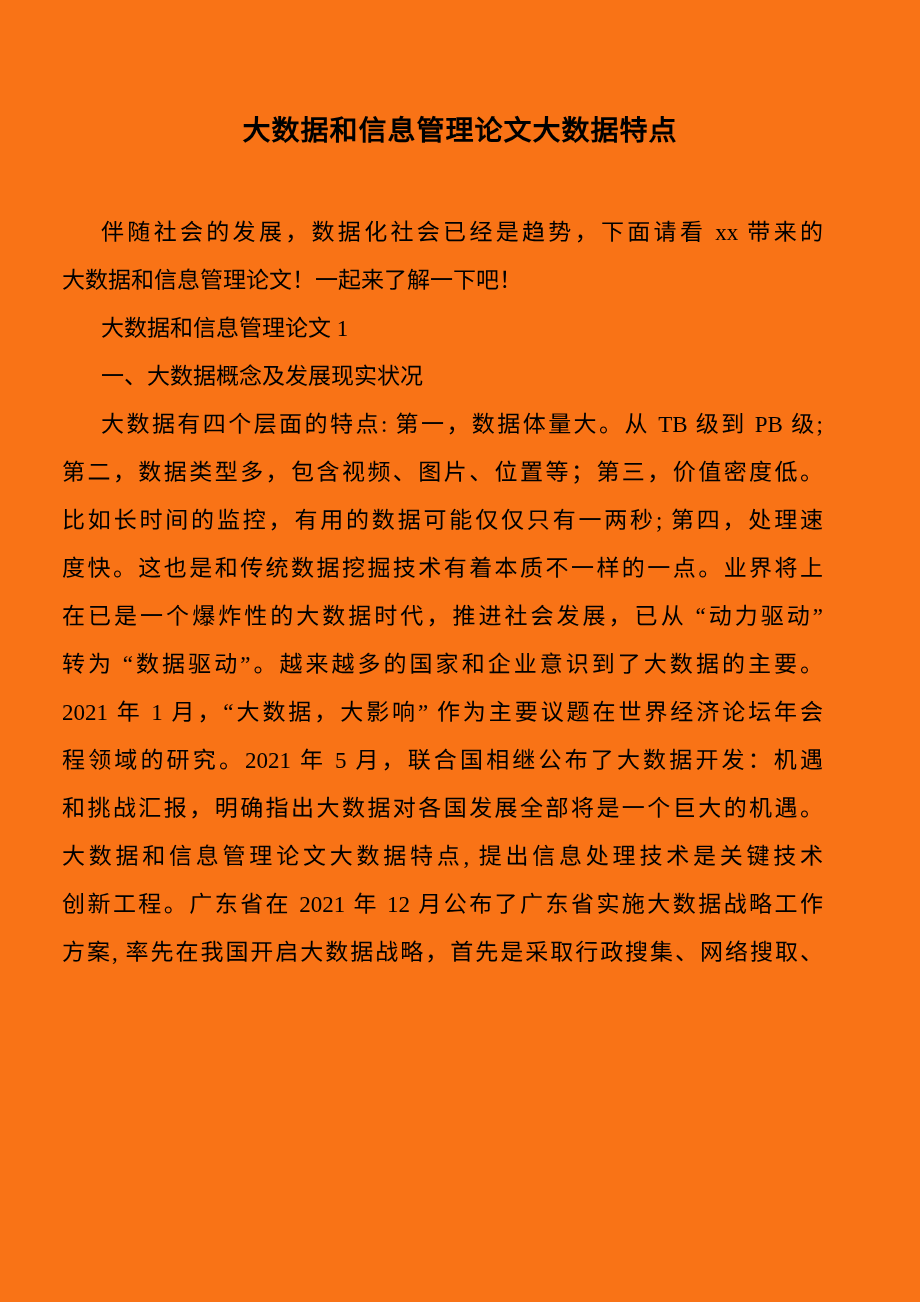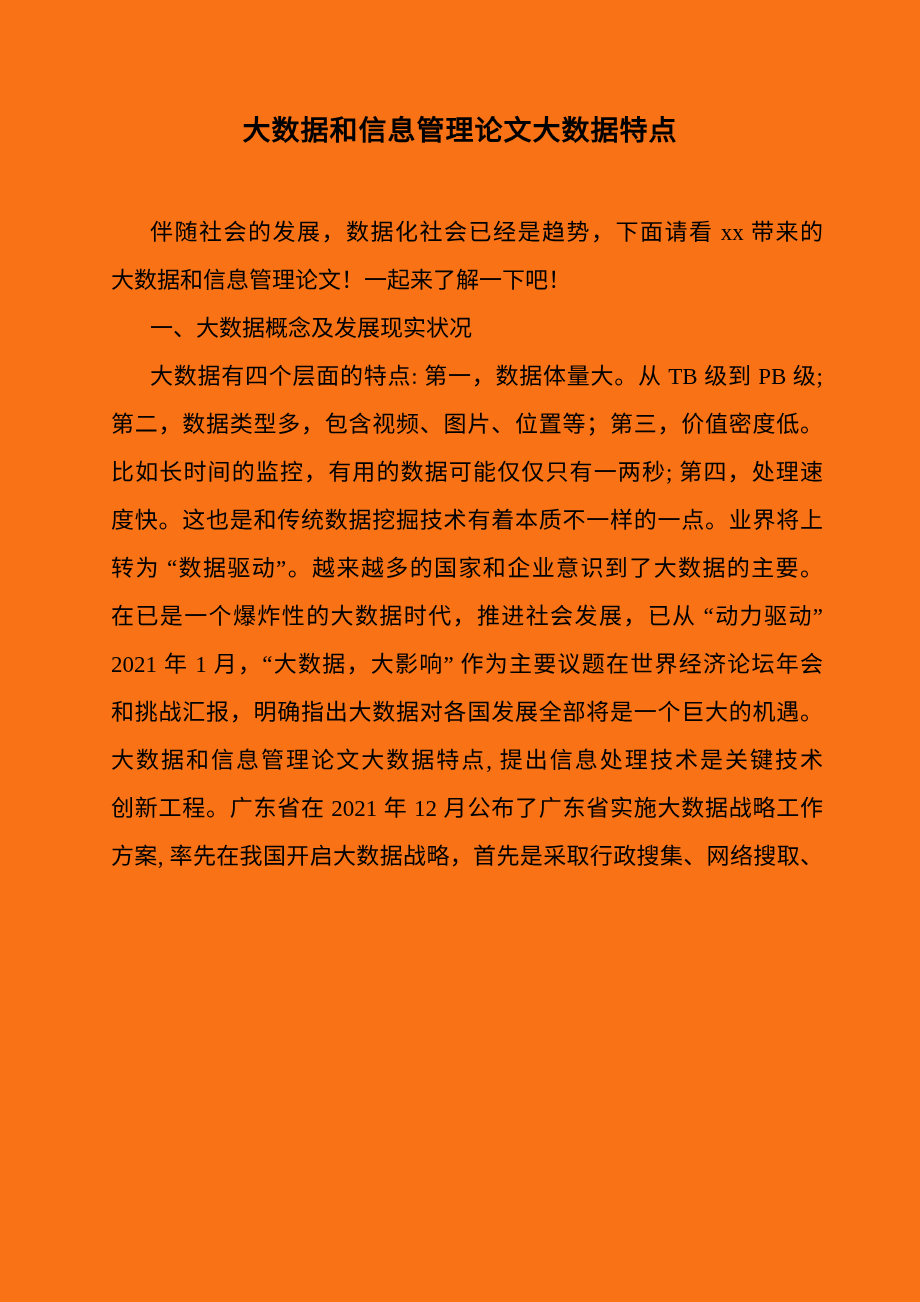--- a/index.html
+++ b/index.html
@@ -21,21 +21,21 @@
     text-align: center;
     font-family: "Liberation Sans", "DejaVu Sans", sans-serif;
     font-weight: bold;
     font-size: 28px;
     line-height: 50px;
     letter-spacing: 1px;
     color: #000000;
   }
   .doc-body {
     margin-top: 53px;
-    padding-left: 111px;
+    padding-left: 62px;
     padding-right: 97px;
     font-family: "Liberation Serif", "DejaVu Serif", serif;
     font-size: 23px;
     color: #000000;
   }
   .para {
     margin: 0;
   }
   .para .line {
     height: 48px;
@@ -61,29 +61,33 @@
 
 <div class="page">
   <h1 class="doc-title">大数据和信息管理论文大数据特点</h1>
 
   <div class="doc-body">
     <div class="para">
         <div class="line">伴随社会的发展，数据化社会已经是趋势，下面请看 xx 带来的</div>
         <div class="line">大数据和信息管理论文！一起来了解一下吧！</div>
       </div>
     <div class="para">
+        <div class="line">大数据和信息管理论文 1</div>
+      </div>
+    <div class="para">
         <div class="line">一、大数据概念及发展现实状况</div>
       </div>
     <div class="para cut-off">
         <div class="line">大数据有四个层面的特点: 第一，数据体量大。从 TB 级到 PB 级;</div>
         <div class="line">第二，数据类型多，包含视频、图片、位置等；第三，价值密度低。</div>
         <div class="line">比如长时间的监控，有用的数据可能仅仅只有一两秒; 第四，处理速</div>
         <div class="line">度快。这也是和传统数据挖掘技术有着本质不一样的一点。业界将上</div>
+        <div class="line">在已是一个爆炸性的大数据时代，推进社会发展，已从 “动力驱动”</div>
         <div class="line">转为 “数据驱动”。越来越多的国家和企业意识到了大数据的主要。</div>
-        <div class="line">在已是一个爆炸性的大数据时代，推进社会发展，已从 “动力驱动”</div>
         <div class="line">2021 年 1 月，“大数据，大影响” 作为主要议题在世界经济论坛年会</div>
+        <div class="line">程领域的研究。2021 年 5 月，联合国相继公布了大数据开发：机遇</div>
         <div class="line">和挑战汇报，明确指出大数据对各国发展全部将是一个巨大的机遇。</div>
         <div class="line">大数据和信息管理论文大数据特点, 提出信息处理技术是关键技术</div>
         <div class="line">创新工程。广东省在 2021 年 12 月公布了广东省实施大数据战略工作</div>
         <div class="line">方案, 率先在我国开启大数据战略，首先是采取行政搜集、网络搜取、</div>
       </div>
   </div>
 </div>
 
 </body></html>

